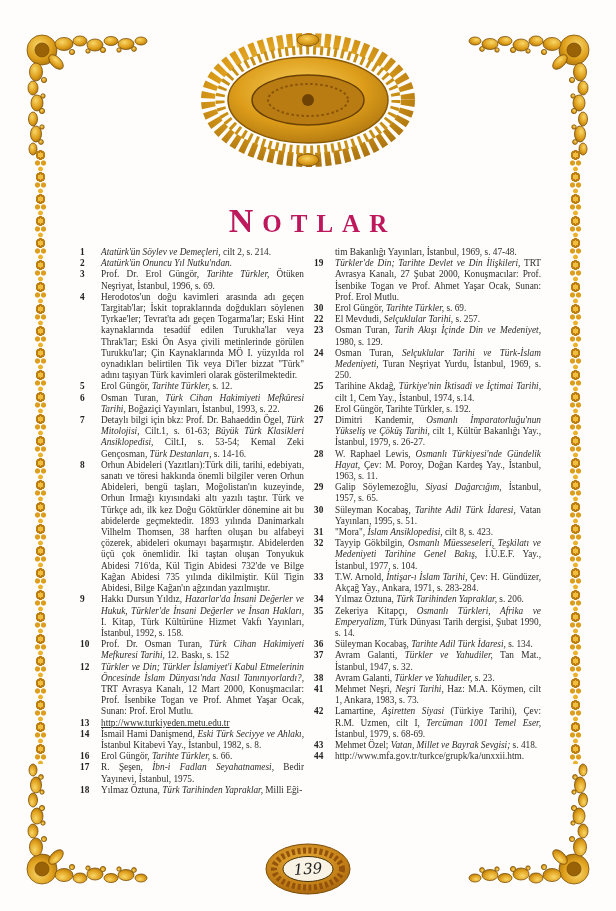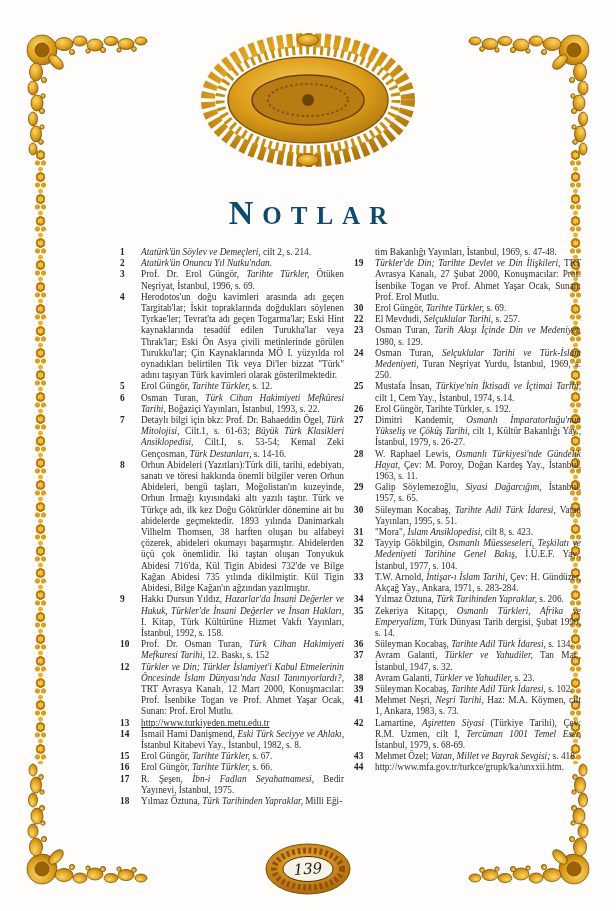--- a/index.html
+++ b/index.html
@@ -4,33 +4,32 @@
 <style>
   html,body { margin:0; padding:0; background:#ffffff; }
   .page {
     position:relative; width:616px; height:911px; margin:0 auto;
     background:#fefdfb; overflow:hidden;
     font-family:"Liberation Serif", serif; color:#2b2b2b;
   }
 
   
   h1.title {
-    position:absolute; top:186px; left:0; right:0; margin:8px;
+    position:absolute; top:186px; left:0; right:0; margin:16px;
     text-align:center; font-size:25px; font-weight:600;
-    letter-spacing:9px; text-indent:9px; color:#0c4a6e;
+    letter-spacing:9px; text-indent:9px; color:#be185d;
     text-transform:uppercase;
   }
   h1.title::first-letter { font-size:34px; }
 
   
   .col {
     position:absolute; top:247px; width:224px;
     font-size:9.3px; line-height:11.2px; color:#2e2d2c;
     text-rendering:optimizeLegibility;
-    margin-left:40px;
   }
   .col-left  { left:80px; }
   .col-right { left:314px; width:227px; }
   .note { text-align:justify; padding-left:21px; text-indent:-21px; }
   .note.cont { text-indent:0; }
   .num  { display:inline-block; width:21px; text-indent:0; font-weight:bold; color:#222; }
   .seg-i { font-style:italic; }
   .seg-u { text-decoration:underline; }
   .seg-l { text-decoration:none; }
 
@@ -144,47 +143,45 @@
       <div class="note"><span class="num">4</span><span class="seg-r">Herodotos'un doğu kavimleri arasında adı geçen Targitab'lar; İskit topraklarında doğdukları söylenen Tyrkae'ler; Tevrat'ta adı geçen Togarma'lar; Eski Hint kaynaklarında tesadüf edilen Turukha'lar veya Thrak'lar; Eski Ön Asya çivili metinlerinde görülen Turukku'lar; Çin Kaynaklarında MÖ I. yüzyılda rol oynadıkları belirtilen Tik veya Di'ler bizzat "Türk" adını taşıyan Türk kavimleri olarak gösterilmektedir.</span></div>
       <div class="note"><span class="num">5</span><span class="seg-r">Erol Güngör, </span><span class="seg-i">Tarihte Türkler,</span><span class="seg-r"> s. 12.</span></div>
       <div class="note"><span class="num">6</span><span class="seg-r">Osman Turan, </span><span class="seg-i">Türk Cihan Hakimiyeti Mefkûresi Tarihi,</span><span class="seg-r"> Boğaziçi Yayınları, İstanbul, 1993, s. 22.</span></div>
       <div class="note"><span class="num">7</span><span class="seg-r">Detaylı bilgi için bkz: Prof. Dr. Bahaeddin Ögel, </span><span class="seg-i">Türk Mitolojisi,</span><span class="seg-r"> Cilt.1, s. 61-63; </span><span class="seg-i">Büyük Türk Klasikleri Ansiklopedisi,</span><span class="seg-r"> Cilt.I, s. 53-54; Kemal Zeki Gençosman, </span><span class="seg-i">Türk Destanları,</span><span class="seg-r"> s. 14-16.</span></div>
       <div class="note"><span class="num">8</span><span class="seg-r">Orhun Abideleri (Yazıtları):Türk dili, tarihi, edebiyatı, sanatı ve töresi hakkında önemli bilgiler veren Orhun Abideleri, bengü taşları, Moğolistan'ın kuzeyinde, Orhun Irmağı kıyısındaki altı yazılı taştır. Türk ve Türkçe adı, ilk kez Doğu Göktürkler dönemine ait bu abidelerde geçmektedir. 1893 yılında Danimarkalı Vilhelm Thomsen, 38 harften oluşan bu alfabeyi çözerek, abideleri okumayı başarmıştır. Abidelerden üçü çok önemlidir. İki taştan oluşan Tonyukuk Abidesi 716'da, Kül Tigin Abidesi 732'de ve Bilge Kağan Abidesi 735 yılında dikilmiştir. Kül Tigin Abidesi, Bilge Kağan'ın ağzından yazılmıştır.</span></div>
       <div class="note"><span class="num">9</span><span class="seg-r">Hakkı Dursun Yıldız, </span><span class="seg-i">Hazarlar'da İnsani Değerler ve Hukuk, Türkler'de İnsani Değerler ve İnsan Hakları,</span><span class="seg-r"> I. Kitap, Türk Kültürüne Hizmet Vakfı Yayınları, İstanbul, 1992, s. 158.</span></div>
       <div class="note"><span class="num">10</span><span class="seg-r">Prof. Dr. Osman Turan, </span><span class="seg-i">Türk Cihan Hakimiyeti Mefkuresi Tarihi,</span><span class="seg-r"> 12. Baskı, s. 152</span></div>
       <div class="note"><span class="num">12</span><span class="seg-i">Türkler ve Din; Türkler İslamiyet'i Kabul Etmelerinin Öncesinde İslam Dünyası'nda Nasıl Tanınıyorlardı?,</span><span class="seg-r"> TRT Avrasya Kanalı, 12 Mart 2000, Konuşmacılar: Prof. İsenbike Togan ve Prof. Ahmet Yaşar Ocak, Sunan: Prof. Erol Mutlu.</span></div>
       <div class="note"><span class="num">13</span><span class="seg-u">http://www.turkiyeden.metu.edu.tr</span></div>
       <div class="note"><span class="num">14</span><span class="seg-r">İsmail Hami Danişmend, </span><span class="seg-i">Eski Türk Seciyye ve Ahlakı,</span><span class="seg-r"> İstanbul Kitabevi Yay., İstanbul, 1982, s. 8.</span></div>
-      <div class="note"><span class="num">15</span><span class="seg-r">Erol Güngör, </span><span class="seg-i">Tarihte Türkler,</span><span class="seg-r"> s. 67.</span></div>
       <div class="note"><span class="num">16</span><span class="seg-r">Erol Güngör, </span><span class="seg-i">Tarihte Türkler,</span><span class="seg-r"> s. 66.</span></div>
       <div class="note"><span class="num">17</span><span class="seg-r">R. Şeşen, </span><span class="seg-i">İbn-i Fadlan Seyahatnamesi,</span><span class="seg-r"> Bedir Yayınevi, İstanbul, 1975.</span></div>
       <div class="note"><span class="num">18</span><span class="seg-r">Yılmaz Öztuna, </span><span class="seg-i">Türk Tarihinden Yapraklar,</span><span class="seg-r"> Milli Eği-</span></div>
     </div>
   <div class="col col-right">
       <div class="note cont"><span class="seg-r">tim Bakanlığı Yayınları, İstanbul, 1969, s. 47-48.</span></div>
       <div class="note"><span class="num">19</span><span class="seg-i">Türkler'de Din; Tarihte Devlet ve Din İlişkileri,</span><span class="seg-r"> TRT Avrasya Kanalı, 27 Şubat 2000, Konuşmacılar: Prof. İsenbike Togan ve Prof. Ahmet Yaşar Ocak, Sunan: Prof. Erol Mutlu.</span></div>
       <div class="note"><span class="num">30</span><span class="seg-r">Erol Güngör, </span><span class="seg-i">Tarihte Türkler,</span><span class="seg-r"> s. 69.</span></div>
       <div class="note"><span class="num">22</span><span class="seg-r">El Mevdudi, </span><span class="seg-i">Selçuklular Tarihi,</span><span class="seg-r"> s. 257.</span></div>
       <div class="note"><span class="num">23</span><span class="seg-r">Osman Turan, </span><span class="seg-i">Tarih Akışı İçinde Din ve Medeniyet,</span><span class="seg-r"> 1980, s. 129.</span></div>
       <div class="note"><span class="num">24</span><span class="seg-r">Osman Turan, </span><span class="seg-i">Selçuklular Tarihi ve Türk-İslam Medeniyeti,</span><span class="seg-r"> Turan Neşriyat Yurdu, İstanbul, 1969, s. 250.</span></div>
-      <div class="note"><span class="num">25</span><span class="seg-r">Mustafa İnsan, </span><span class="seg-i">Türkiye'nin İktisadi ve İçtimai Tarihi,</span><span class="seg-r"> cilt 1, Cem Yay., İstanbul, 1974, s.14.</span></div>
+      <div class="note"><span class="num">25</span><span class="seg-r">Tarihine Akdağ, </span><span class="seg-i">Türkiye'nin İktisadi ve İçtimai Tarihi,</span><span class="seg-r"> cilt 1, Cem Yay., İstanbul, 1974, s.14.</span></div>
       <div class="note"><span class="num">26</span><span class="seg-r">Erol Güngör, Tarihte Türkler, s. 192.</span></div>
       <div class="note"><span class="num">27</span><span class="seg-r">Dimitri Kandemir, </span><span class="seg-i">Osmanlı İmparatorluğu'nun Yükseliş ve Çöküş Tarihi,</span><span class="seg-r"> cilt 1, Kültür Bakanlığı Yay., İstanbul, 1979, s. 26-27.</span></div>
       <div class="note"><span class="num">28</span><span class="seg-r">W. Raphael Lewis, </span><span class="seg-i">Osmanlı Türkiyesi'nde Gündelik Hayat,</span><span class="seg-r"> Çev: M. Poroy, Doğan Kardeş Yay., İstanbul, 1963, s. 11.</span></div>
       <div class="note"><span class="num">29</span><span class="seg-r">Galip Söylemezoğlu, </span><span class="seg-i">Siyasi Dağarcığım,</span><span class="seg-r"> İstanbul, 1957, s. 65.</span></div>
       <div class="note"><span class="num">30</span><span class="seg-r">Süleyman Kocabaş, </span><span class="seg-i">Tarihte Adil Türk İdaresi,</span><span class="seg-r"> Vatan Yayınları, 1995, s. 51.</span></div>
       <div class="note"><span class="num">31</span><span class="seg-r">"Mora", </span><span class="seg-i">İslam Ansiklopedisi,</span><span class="seg-r"> cilt 8, s. 423.</span></div>
       <div class="note"><span class="num">32</span><span class="seg-r">Tayyip Gökbilgin, </span><span class="seg-i">Osmanlı Müesseseleri, Teşkilatı ve Medeniyeti Tarihine Genel Bakış,</span><span class="seg-r"> İ.Ü.E.F. Yay., İstanbul, 1977, s. 104.</span></div>
       <div class="note"><span class="num">33</span><span class="seg-r">T.W. Arnold, </span><span class="seg-i">İntişar-ı İslam Tarihi,</span><span class="seg-r"> Çev: H. Gündüzer, Akçağ Yay., Ankara, 1971, s. 283-284.</span></div>
       <div class="note"><span class="num">34</span><span class="seg-r">Yılmaz Öztuna, </span><span class="seg-i">Türk Tarihinden Yapraklar,</span><span class="seg-r"> s. 206.</span></div>
       <div class="note"><span class="num">35</span><span class="seg-r">Zekeriya Kitapçı, </span><span class="seg-i">Osmanlı Türkleri, Afrika ve Emperyalizm,</span><span class="seg-r"> Türk Dünyası Tarih dergisi, Şubat 1990, s. 14.</span></div>
       <div class="note"><span class="num">36</span><span class="seg-r">Süleyman Kocabaş, </span><span class="seg-i">Tarihte Adil Türk İdaresi,</span><span class="seg-r"> s. 134.</span></div>
       <div class="note"><span class="num">37</span><span class="seg-r">Avram Galanti, </span><span class="seg-i">Türkler ve Yahudiler,</span><span class="seg-r"> Tan Mat., İstanbul, 1947, s. 32.</span></div>
       <div class="note"><span class="num">38</span><span class="seg-r">Avram Galanti, </span><span class="seg-i">Türkler ve Yahudiler,</span><span class="seg-r"> s. 23.</span></div>
-      <div class="note"><span class="num">39</span><span class="seg-r">Süleyman Kocabaş, </span><span class="seg-i">Tarihte Adil Türk İdaresi,</span><span class="seg-r"> s. 102.</span></div>
       <div class="note"><span class="num">41</span><span class="seg-r">Mehmet Neşri, </span><span class="seg-i">Neşri Tarihi,</span><span class="seg-r"> Haz: M.A. Köymen, cilt 1, Ankara, 1983, s. 73.</span></div>
       <div class="note"><span class="num">42</span><span class="seg-r">Lamartine, </span><span class="seg-i">Aşiretten Siyasi</span><span class="seg-r"> (Türkiye Tarihi), Çev: R.M. Uzmen, cilt I, </span><span class="seg-i">Tercüman 1001 Temel Eser,</span><span class="seg-r"> İstanbul, 1979, s. 68-69.</span></div>
       <div class="note"><span class="num">43</span><span class="seg-r">Mehmet Özel; </span><span class="seg-i">Vatan, Millet ve Bayrak Sevgisi;</span><span class="seg-r"> s. 418.</span></div>
       <div class="note"><span class="num">44</span><span class="seg-l">http://www.mfa.gov.tr/turkce/grupk/ka/unxxii.htm.</span></div>
     </div>
 
   <svg class="badge" viewBox="0 0 88 54">
     <defs>
       <radialGradient id="bdgGrad" cx="45%" cy="35%" r="85%">
         <stop offset="0" stop-color="#e8ad36"></stop>

